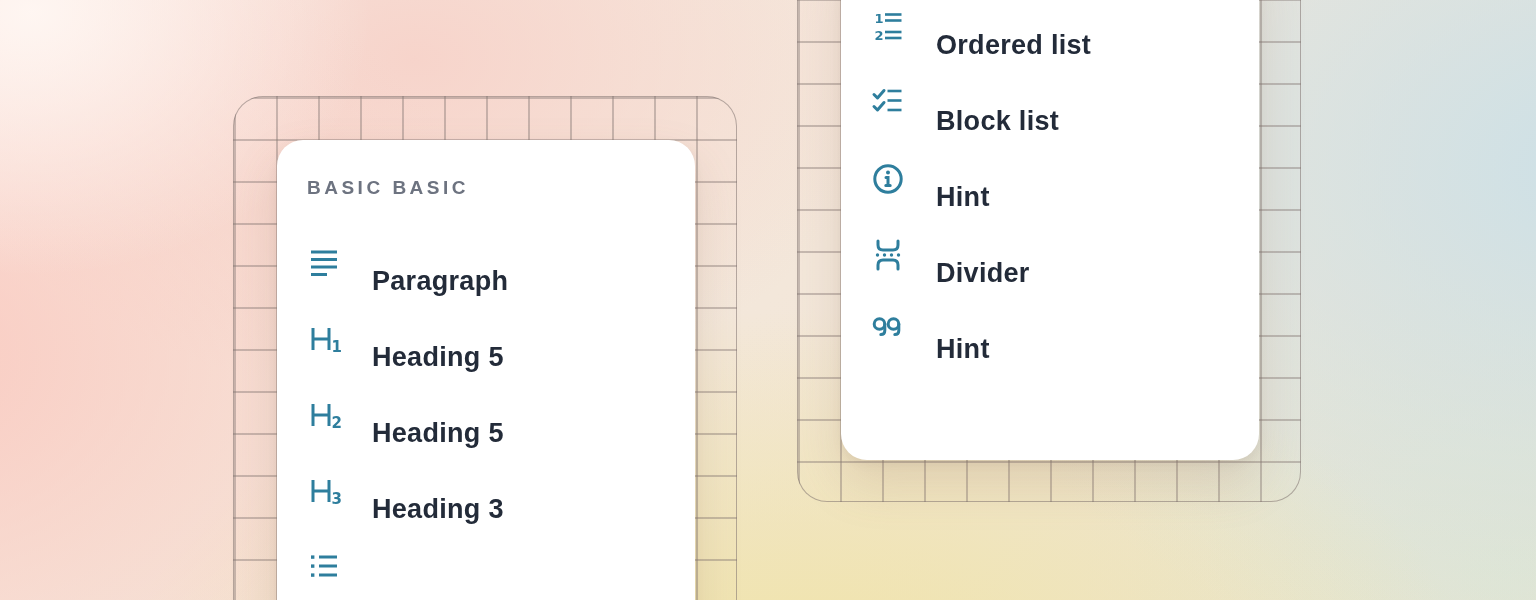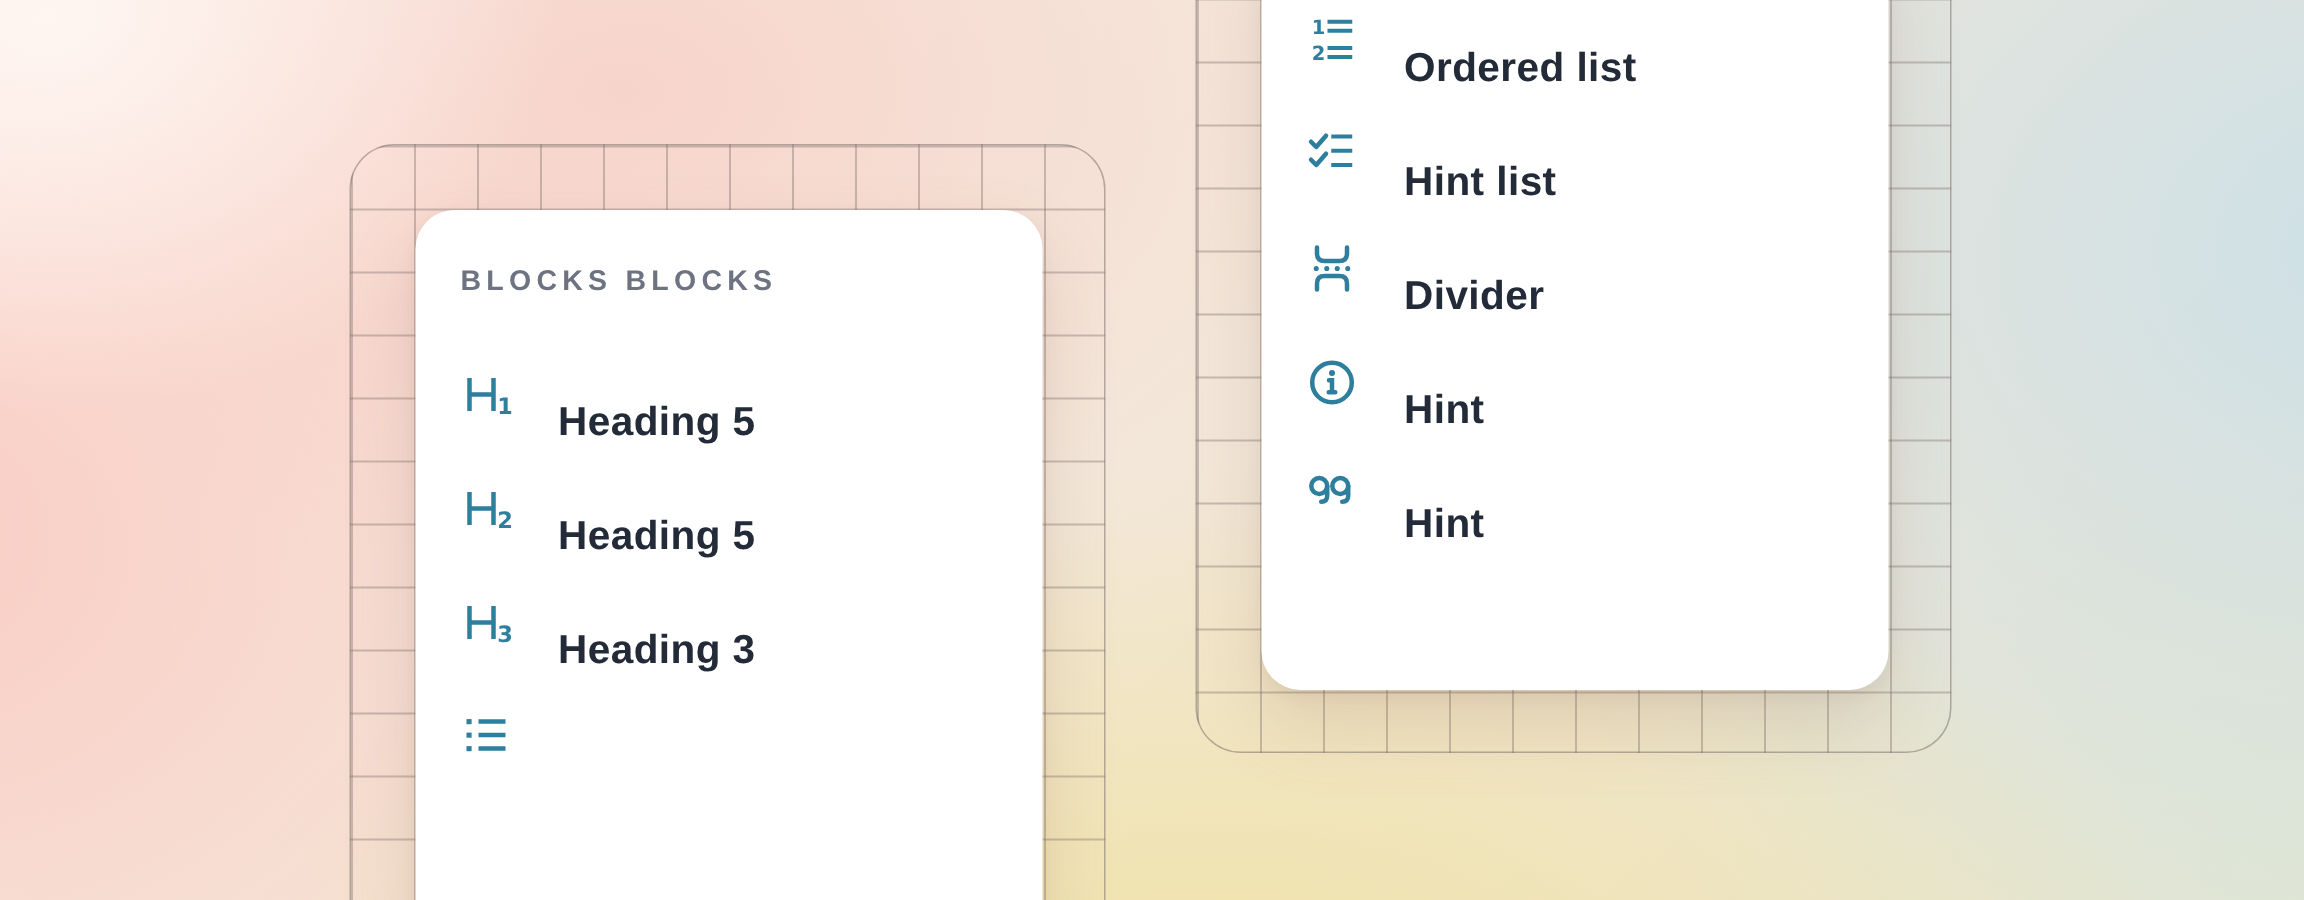--- a/index.html
+++ b/index.html
@@ -50,22 +50,31 @@
 </style>
 </head>
 <body>
 
 <div class="stage">
 
   <div class="grid-panel left"></div>
   <div class="grid-panel right"></div>
 
   <div class="card left-card">
-    <div class="section-label">BLOCKS BLOCKS</div>
+    <div class="section-label">BASIC BASIC</div>
     <div class="items" id="left-items">
+        <div class="menu-item">
+          <span class="icon"><svg width="34" height="34" viewBox="0 0 34 34">
+              <line class="stroke" stroke-width="3" x1="4" y1="6" x2="30" y2="6"></line>
+              <line class="stroke" stroke-width="3" x1="4" y1="13.5" x2="30" y2="13.5"></line>
+              <line class="stroke" stroke-width="3" x1="4" y1="21" x2="30" y2="21"></line>
+              <line class="stroke" stroke-width="3" x1="4" y1="28.5" x2="20" y2="28.5"></line>
+            </svg></span>
+          <span class="label">Paragraph</span>
+        </div>
         <div class="menu-item">
           <span class="icon"><svg width="34" height="34" viewBox="0 0 34 34">
               <path class="stroke" stroke-width="3" d="M6 6 V28 M22 6 V28 M6 17 H22"></path>
               <text x="24.5" y="30" font-size="15">1</text>
             </svg></span>
           <span class="label">Heading 5</span>
         </div>
         <div class="menu-item">
           <span class="icon"><svg width="34" height="34" viewBox="0 0 34 34">
               <path class="stroke" stroke-width="3" d="M6 6 V28 M22 6 V28 M6 17 H22"></path>
@@ -107,40 +116,40 @@
           <span class="label">Ordered list</span>
         </div>
         <div class="menu-item">
           <span class="icon"><svg width="34" height="34" viewBox="0 0 34 34">
               <path class="stroke" stroke-width="3" stroke-linecap="round" stroke-linejoin="round" d="M3 8.5 L6.5 12 L13 4.5"></path>
               <path class="stroke" stroke-width="3" stroke-linecap="round" stroke-linejoin="round" d="M3 20.5 L6.5 24 L13 16.5"></path>
               <line class="stroke" stroke-width="2.6" x1="16.5" y1="5" x2="30.5" y2="5"></line>
               <line class="stroke" stroke-width="2.6" x1="16.5" y1="14.5" x2="30.5" y2="14.5"></line>
               <line class="stroke" stroke-width="2.6" x1="16.5" y1="24" x2="30.5" y2="24"></line>
             </svg></span>
-          <span class="label">Hint list</span>
+          <span class="label">Block list</span>
+        </div>
+        <div class="menu-item">
+          <span class="icon"><svg width="34" height="34" viewBox="0 0 34 34">
+              <circle class="stroke" stroke-width="3" cx="17" cy="17" r="13.2"></circle>
+              <circle class="fill" cx="17" cy="10.6" r="2"></circle>
+              <path class="stroke" stroke-width="3" stroke-linecap="round" d="M15 15.5 H17 V23.5 M14.8 23.5 H19.2"></path>
+            </svg></span>
+          <span class="label">Hint</span>
         </div>
         <div class="menu-item">
           <span class="icon"><svg width="34" height="34" viewBox="0 0 34 34">
               <path class="stroke" stroke-width="3" stroke-linecap="round" d="M7 3 V7 Q7 12 12 12 H22 Q27 12 27 7 V3"></path>
               <path class="stroke" stroke-width="3" stroke-linecap="round" d="M7 31 V27 Q7 22 12 22 H22 Q27 22 27 27 V31"></path>
               <circle class="fill" cx="6.5" cy="17" r="1.7"></circle>
               <circle class="fill" cx="13.5" cy="17" r="1.7"></circle>
               <circle class="fill" cx="20.5" cy="17" r="1.7"></circle>
               <circle class="fill" cx="27.5" cy="17" r="1.7"></circle>
             </svg></span>
           <span class="label">Divider</span>
-        </div>
-        <div class="menu-item">
-          <span class="icon"><svg width="34" height="34" viewBox="0 0 34 34">
-              <circle class="stroke" stroke-width="3" cx="17" cy="17" r="13.2"></circle>
-              <circle class="fill" cx="17" cy="10.6" r="2"></circle>
-              <path class="stroke" stroke-width="3" stroke-linecap="round" d="M15 15.5 H17 V23.5 M14.8 23.5 H19.2"></path>
-            </svg></span>
-          <span class="label">Hint</span>
         </div>
         <div class="menu-item">
           <span class="icon"><svg width="34" height="34" viewBox="0 0 34 34">
               <circle class="stroke" stroke-width="3" cx="8.5" cy="10" r="5.3"></circle>
               <path class="stroke" stroke-width="3" stroke-linecap="round" d="M13.8 10 V16.5 Q13.8 20.5 9.8 20.5"></path>
               <circle class="stroke" stroke-width="3" cx="22.5" cy="10" r="5.3"></circle>
               <path class="stroke" stroke-width="3" stroke-linecap="round" d="M27.8 10 V16.5 Q27.8 20.5 23.8 20.5"></path>
             </svg></span>
           <span class="label">Hint</span>
         </div>

